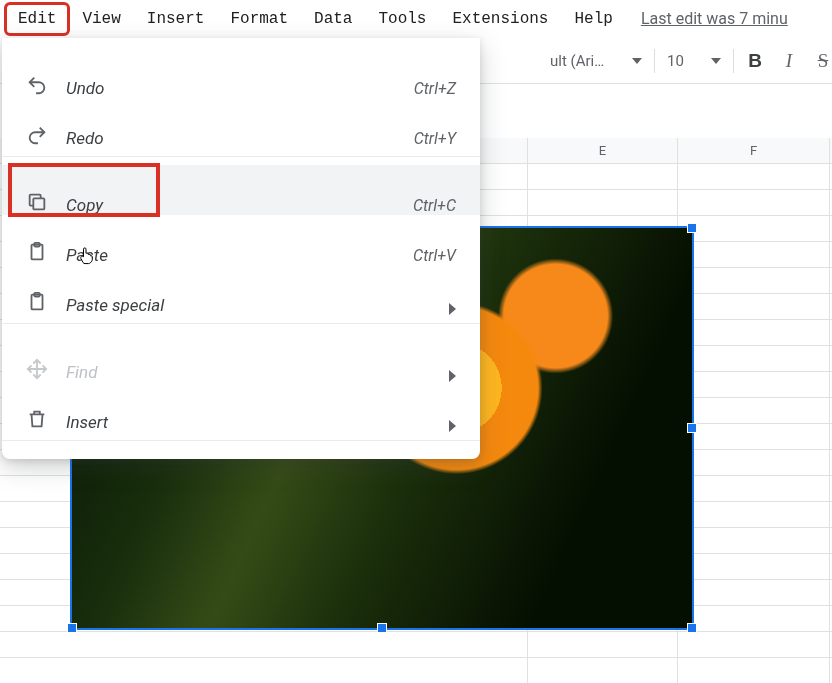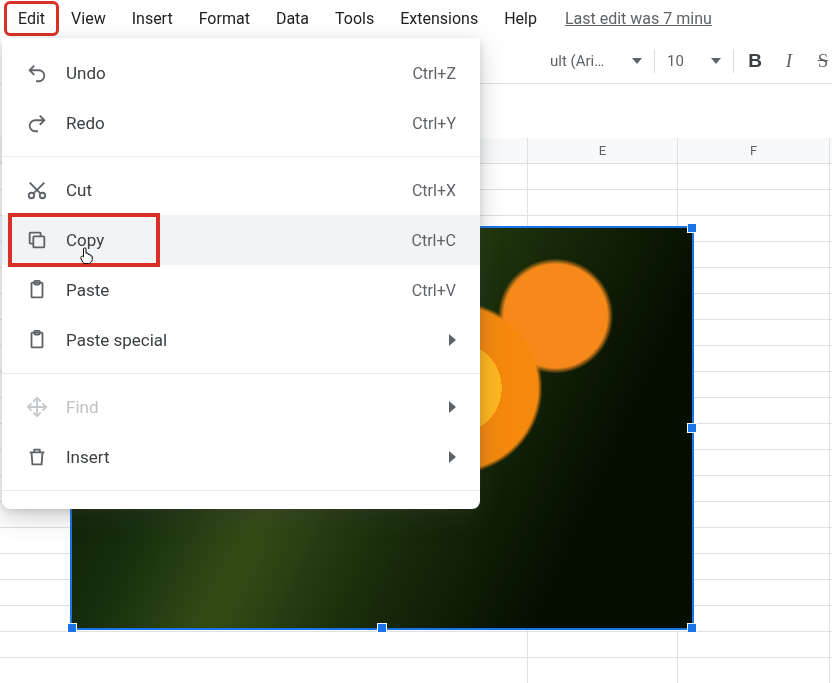--- a/index.html
+++ b/index.html
@@ -22,20 +22,21 @@
     padding: 0 6px;
     gap: 2px;
     border-bottom: 1px solid transparent;
   }
   .menubar .menu-item {
     padding: 6px 12px;
     font-size: 16px;
     color: #202124;
     cursor: pointer;
     border-radius: 4px;
+    font-family: Liberation Mono, monospace;
   }
   .menubar .menu-item.highlighted {
     outline: 3px solid #d93025;
     outline-offset: -1px;
   }
   .menubar .last-edit {
     margin-left: 14px;
     font-size: 16px;
     color: #5f6368;
     text-decoration: underline;
@@ -169,27 +170,28 @@
     left: 2px;
     width: 478px;
     background: #fff;
     border-radius: 0 0 8px 8px;
     box-shadow: 0 2px 6px rgba(60,64,67,.15), 0 8px 24px rgba(60,64,67,.25);
     padding: 10px 0;
     z-index: 50;
   }
   .dd-item {
     display: flex;
-    align-items: center;
+    align-items: flex-end;
     height: 50px;
     padding: 0 24px 0 22px;
     font-size: 17px;
     color: #3c4043;
     cursor: pointer;
     position: relative;
+    font-style: italic;
   }
   .dd-item.hover { background: #f1f3f4; }
   .dd-item.disabled { color: #bdc1c6; }
   .dd-item .icon {
     width: 26px; height: 26px;
     margin-right: 16px;
     color: #5f6368;
     display:flex; align-items:center; justify-content:center;
   }
   .dd-item.disabled .icon { color:#c6c9cc; }
@@ -401,31 +403,20 @@
           <path d="M15 14l5-5-5-5"></path>
           <path d="M20 9H10a6 6 0 0 0 0 12h3"></path>
         </svg>
     </span>
     <span class="label">Redo</span>
     <span class="shortcut">Ctrl+Y</span>
   </div>
 
   <div class="dd-sep"></div>
 
-  <div class="dd-item">
-    <span class="icon">
-      <svg width="22" height="22" viewBox="0 0 24 24" fill="none" stroke="currentColor" stroke-width="2">
-          <circle cx="6" cy="18" r="3"></circle>
-          <circle cx="18" cy="18" r="3"></circle>
-          <path d="M8.5 15.5 20 4M15.5 15.5 4 4"></path>
-        </svg>
-    </span>
-    <span class="label">Cut</span>
-    <span class="shortcut">Ctrl+X</span>
-  </div>
   <div class="dd-item hover copy-highlight">
     <span class="icon">
       <svg width="22" height="22" viewBox="0 0 24 24" fill="none" stroke="currentColor" stroke-width="2">
           <rect x="8" y="8" width="12" height="12" rx="1"></rect>
           <path d="M16 8V5a1 1 0 0 0-1-1H5a1 1 0 0 0-1 1v10a1 1 0 0 0 1 1h3"></path>
         </svg>
     </span>
     <span class="label">Copy</span>
     <span class="shortcut">Ctrl+C</span>
   </div>

